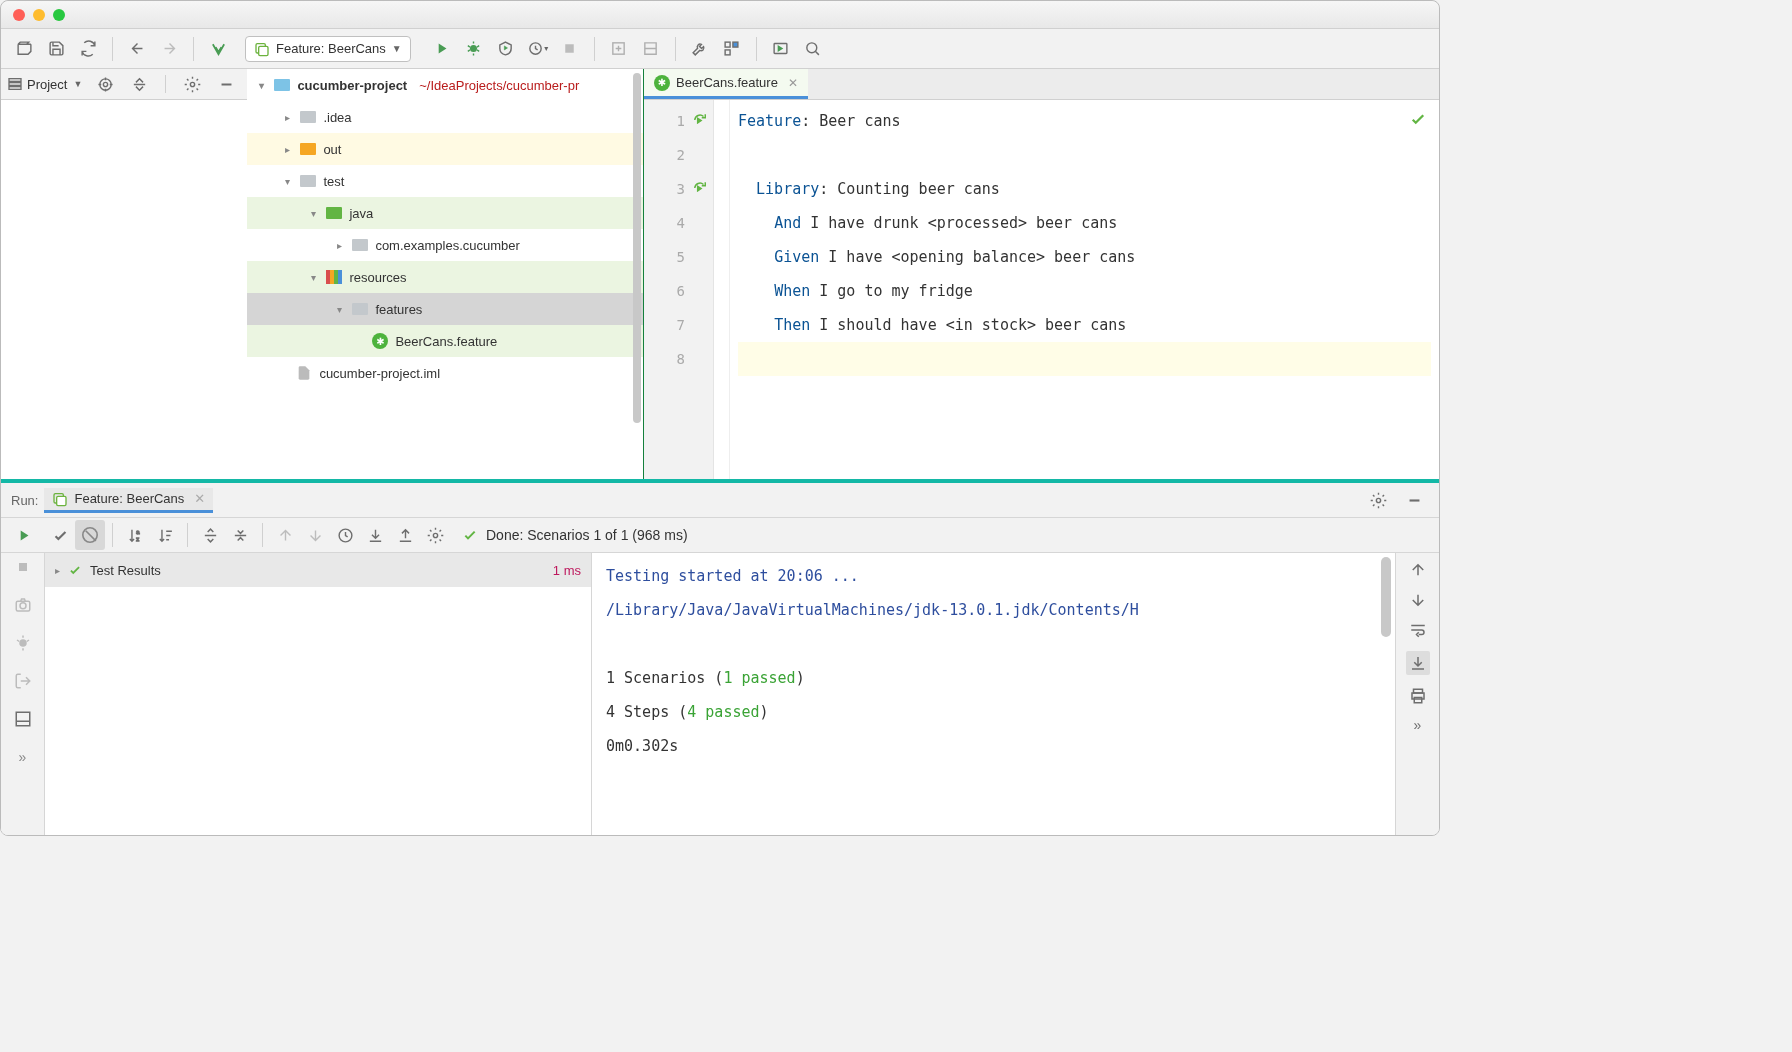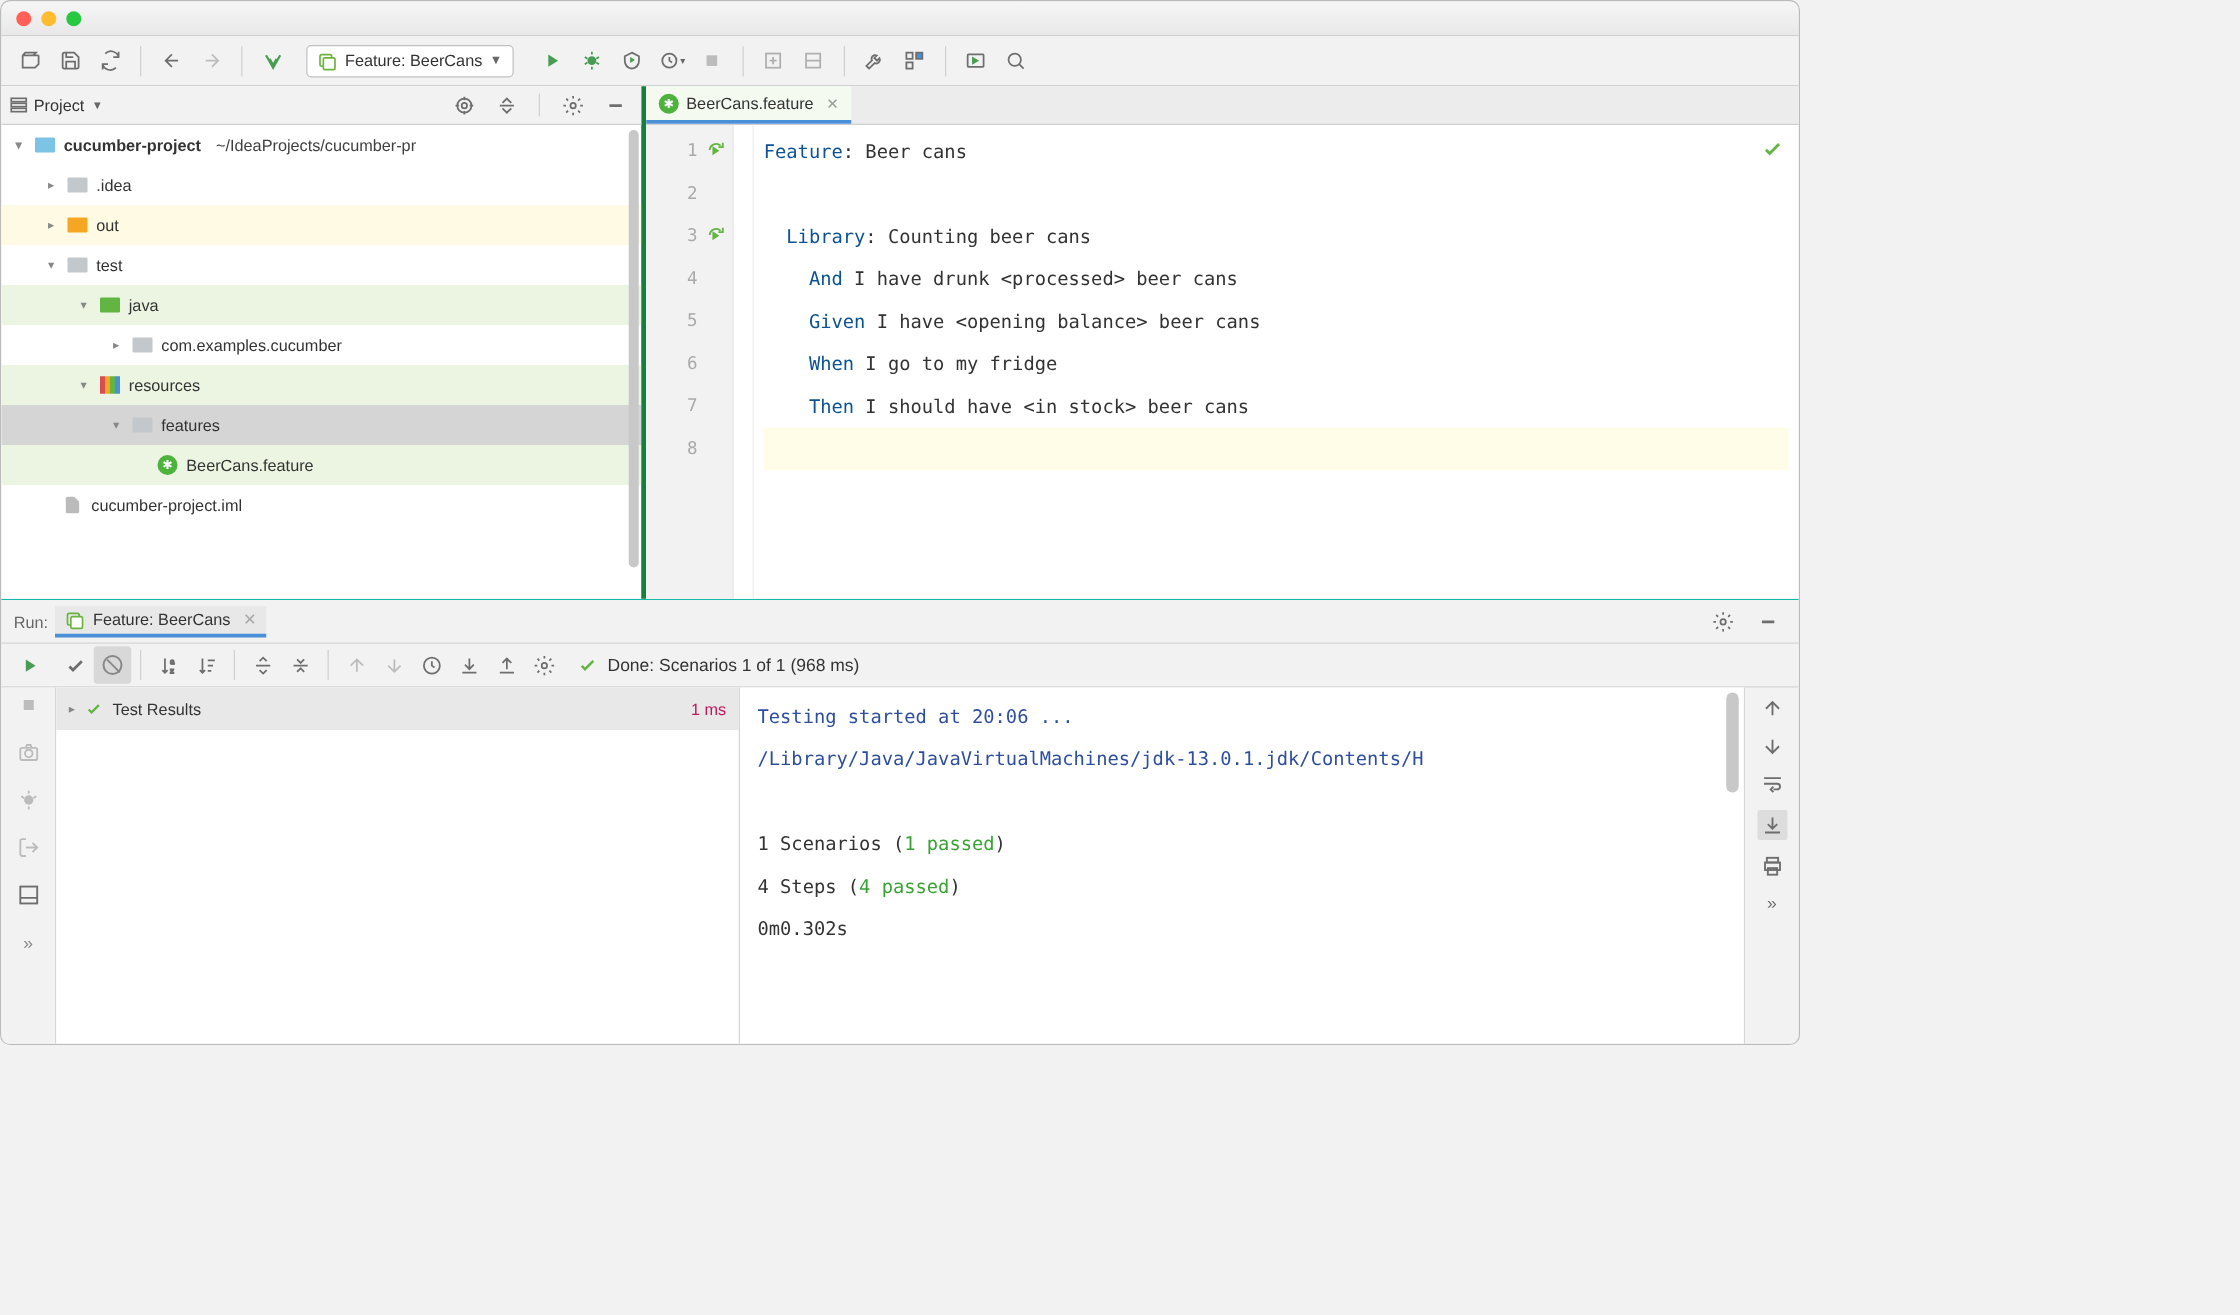--- a/index.html
+++ b/index.html
@@ -18,34 +18,34 @@
 .tbtn { width:30px; height:30px; display:flex; align-items:center; justify-content:center; color:#6e6e6e; border-radius:3px;}
 .tbtn svg { width:17px; height:17px; }
 .tsep { width:1px; height:24px; background:#d0d0d0; margin:0 7px; }
 .runconfig { display:flex; align-items:center; border:1px solid #c0c0c0; border-radius:4px; background:#fff; padding:2px 8px; height:26px; gap:6px; font-size:13px;}
 .runconfig .drop { font-size:10px; color:#666;}
 
 
 .main { display:flex; height: 410px; }
 
 
-.proj { width:516px; display:flex; flex-direction:column; border-right:4px solid #15803d; background:#fff;}
+.proj { width:643px; display:flex; flex-direction:row; border-right:1px solid #15803d; background:#fff;}
 .proj-hdr { display:flex; align-items:center; height:31px; border-bottom:1px solid #d0d0d0; background:#f2f2f2; padding:0 6px; gap:4px;}
 .proj-hdr .lbl { font-size:13px; color:#333; }
 .proj-hdr .vdrop { font-size:9px; color:#666; margin-left:2px;}
 .proj-hdr .spacer { flex:1; }
 .proj-tree { flex:1; overflow:auto; font-size:13px; position:relative;}
 .node { display:flex; align-items:center; height:32px; padding-right:8px; gap:6px;}
 .node .arrow { width:12px; text-align:center; color:#888; font-size:10px;}
 .node .icn { width:18px; height:18px; display:flex; align-items:center; justify-content:center;}
 .folder { width:16px; height:12px; border-radius:1px;}
 .folder.blue{background:#6ab1d8;} .folder.grey{background:#c3c8cc;} .folder.orange{background:#f5a623;} .folder.green{background:#62b543;}
 .folder.blue-open{background:#7dc3e6;position:relative;}
 .node.bold { font-weight:600; }
-.node .path { color:#404040; margin-left:6px; font-weight:400;}
+.node .path { color:#b91c1c; margin-left:6px; font-weight:400;}
 .hl-yellow { background:#fffae3; }
 .hl-green { background:#ebf5e1; }
 .hl-sel { background:#d5d5d5; }
 .cucumber-icon{width:16px;height:16px;border-radius:50%;background:#4db33d;display:flex;align-items:center;justify-content:center;color:#fff;font-size:10px;}
 .res-icon { width:16px; height:14px; background:linear-gradient(90deg,#d94e4e 0 25%,#f5a623 25% 50%,#62b543 50% 75%,#4a90d9 75% 100%);}
 .scroll-thumb { position:absolute; right:2px; top:4px; width:8px; height:350px; background:#c8c8c8; border-radius:4px;}
 
 
 .editor { flex:1; display:flex; flex-direction:column; background:#fff;}
 .tabs { display:flex; height:31px; border-bottom:1px solid #d0d0d0; background:#ececec;}
@@ -56,21 +56,21 @@
 .gutter .ln { height:34px; line-height:34px; position:relative;}
 .gutter .run-icn { position:absolute; right:-22px; top:9px; color:#62b543;}
 .folds { width:16px; background:#fff; border-right:1px solid #eee;}
 .code { flex:1; padding:4px 8px 0 8px; font-size:15px; line-height:34px;}
 .code .kw { color:#0b5394; font-weight:500;}
 .code .line { height:34px; white-space:pre;}
 .code .line.curr { background:#fffde7;}
 .check-ok { position:absolute; right:12px; top:10px; color:#62b543;}
 
 
-.run-panel { height: 356px; border-top:1px solid #14b8a6; display:flex; flex-direction:column; background:#f2f2f2;justify-content:flex-end;}
+.run-panel { height: 356px; border-top:4px solid #14b8a6; display:flex; flex-direction:column; background:#f2f2f2;justify-content:flex-end;}
 .run-hdr { display:flex; align-items:center; height:34px; padding:0 10px; gap:6px;}
 .run-hdr .lbl { color:#666; font-size:13px;}
 .run-tab { display:flex; align-items:center; gap:6px; padding:3px 8px; border-bottom:3px solid #4a90d9; background:#e8e8e8;}
 .run-toolbar2 { display:flex; align-items:center; height:36px; border-top:1px solid #d6d6d6; border-bottom:1px solid #d6d6d6; background:#f2f2f2;}
 .run-body { display:flex; flex:1;}
 .run-left { width:44px; background:#f2f2f2; border-right:1px solid #d6d6d6; display:flex; flex-direction:column; align-items:center; padding-top:0px; gap:10px;}
 .run-left .ibtn { width:28px;height:28px;display:flex;align-items:center;justify-content:center;color:#6e6e6e;}
 .run-mid { flex:0 0 547px; border-right:1px solid #d6d6d6; background:#fff;}
 .tr-hdr { display:flex;align-items:center;height:34px;background:#e8e8e8;padding:0 10px;gap:8px;font-size:13px;color:#333;}
 .tr-hdr .tim{margin-left:auto;color:#be185d;}

